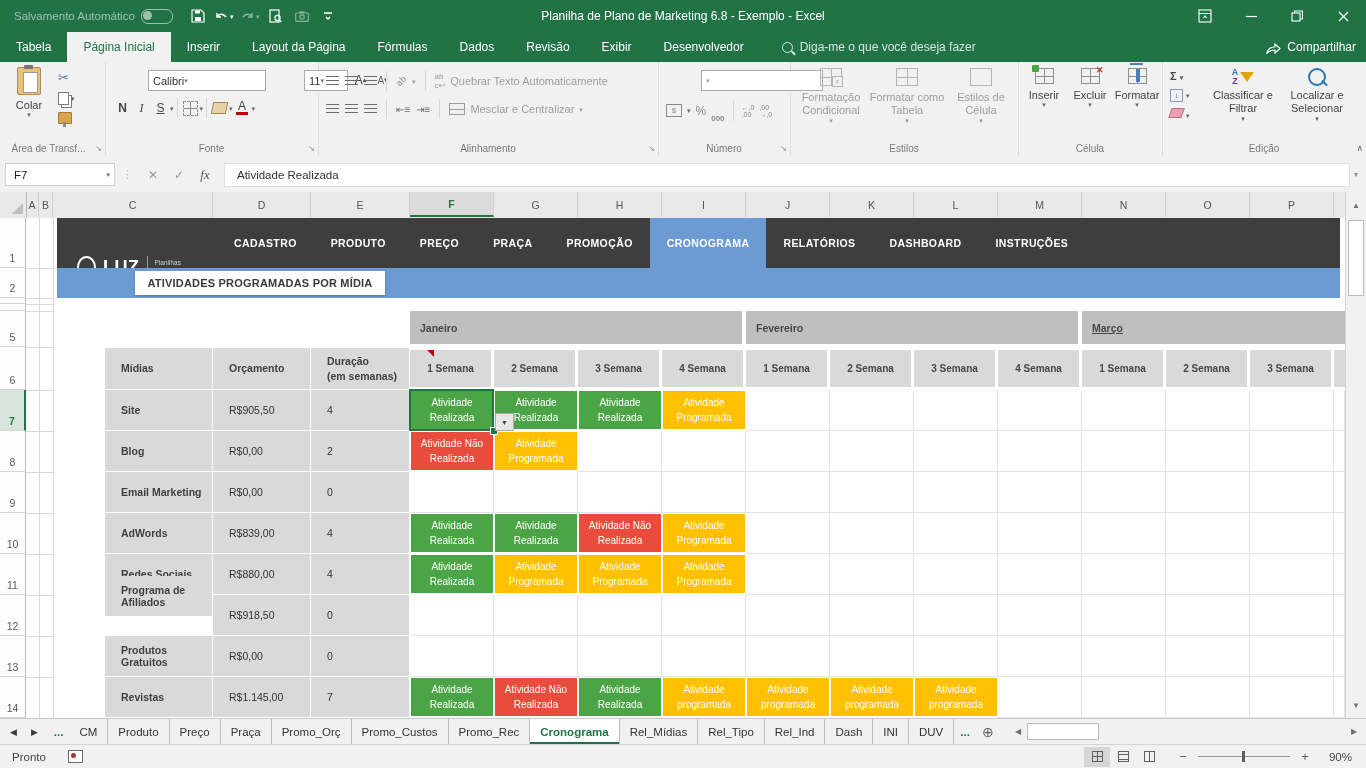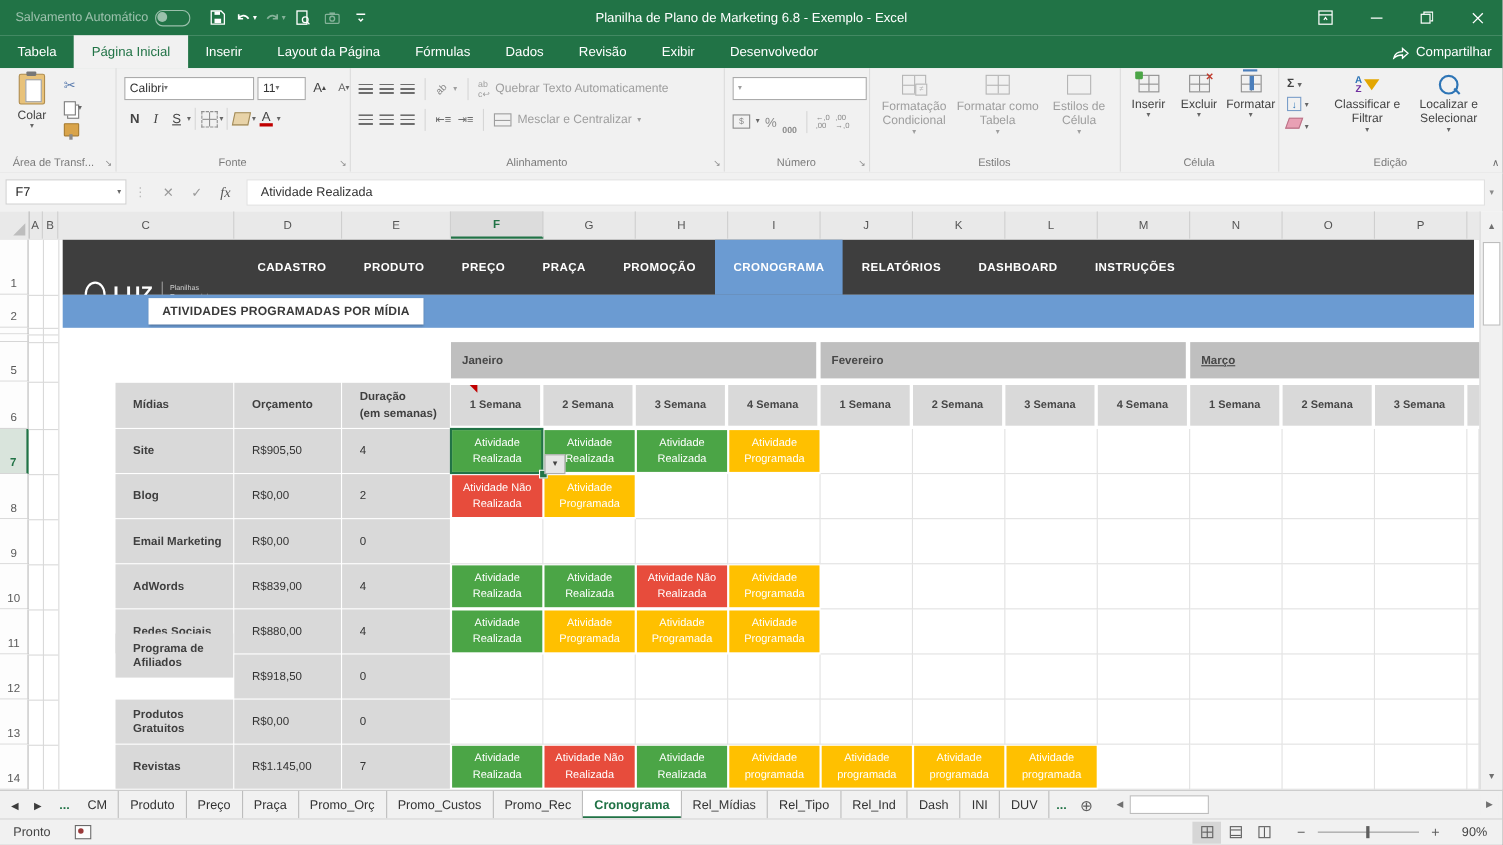--- a/index.html
+++ b/index.html
@@ -27,21 +27,21 @@
   .mag::after{content:"";position:absolute;width:5px;height:1.5px;background:#d7e7de;transform:rotate(45deg);left:8px;top:9px;}
   .share{position:absolute;right:10px;top:32px;height:30px;display:flex;align-items:center;gap:6px;color:#fff;font-size:12px;z-index:5;}
   
   .ribbon{position:absolute;left:0;top:62px;width:100%;height:95px;background:#f1f1f1;border-bottom:1px solid #d2d2d2;font-size:11px;color:#444;}
   .rgroup{position:absolute;top:0;height:94px;border-right:1px solid #dcdcdc;}
   .glabel{position:absolute;bottom:2px;left:0;right:0;text-align:center;font-size:10px;color:#7a7a7a;white-space:nowrap;}
   .launcher{position:absolute;bottom:3px;right:3px;font-size:8px;color:#8a8a8a;}
   .bigbtn{display:flex;flex-direction:column;align-items:center;justify-content:flex-start;text-align:center;font-size:11px;color:#444;}
   .dd{font-size:7px;color:#666;line-height:1;}
   .dim-t{color:#9e9e9e !important;}
-  .combo{background:#fff;border:1px solid #ababab;height:19px;display:flex;align-items:center;font-size:11px;padding:0 4px;color:#333;}
+  .combo{background:#fff;border:1px solid #ababab;height:19px;display:flex;align-items:center;font-size:11px;padding:0 4px;color:#333;margin-left:35px;}
   .combo .dd{color:#777;}
   .sbtn{height:20px;min-width:19px;display:flex;align-items:center;justify-content:center;color:#444;}
   .al-ic{width:13px;height:10px;background:repeating-linear-gradient(#6d6d6d 0 1.5px,transparent 1.5px 4px);}
   .vdiv{width:1px;height:20px;background:#d6d6d6;margin:0 3px;}
   .grid-ic{width:20px;height:16px;border:1px solid #b5b5b5;background:
      linear-gradient(#b5b5b5 0 0) 50% 0/1px 100% no-repeat,
      linear-gradient(#b5b5b5 0 0) 0 50%/100% 1px no-repeat;}
   .cellgrid{width:17px;height:14px;border:1px solid #8f8f8f;background:
      linear-gradient(#8f8f8f 0 0) 50% 0/1px 100% no-repeat,
      linear-gradient(#8f8f8f 0 0) 0 50%/100% 1px no-repeat;position:relative;}
@@ -195,20 +195,24 @@
         <div class="rtab">Tabela</div>
         <div class="rtab active">Página Inicial</div>
         <div class="rtab">Inserir</div>
         <div class="rtab">Layout da Página</div>
         <div class="rtab">Fórmulas</div>
         <div class="rtab">Dados</div>
         <div class="rtab">Revisão</div>
         <div class="rtab">Exibir</div>
         <div class="rtab">Desenvolvedor</div>
       </span>
+    <span class="tellme">
+      <span class="mag"></span>
+      <span>Diga-me o que você deseja fazer</span>
+    </span>
   </div>
   <div class="share">
     <svg width="15" height="13" viewBox="0 0 15 13">
         <path d="M1 12c1-4 4-6 8-6V3l5 4.5L9 12V9C6 9 3 10 1 12z" fill="none" stroke="#fff" stroke-width="1.2"></path>
       </svg>
     <span>Compartilhar</span>
   </div>
 
   <div class="ribbon">
 

